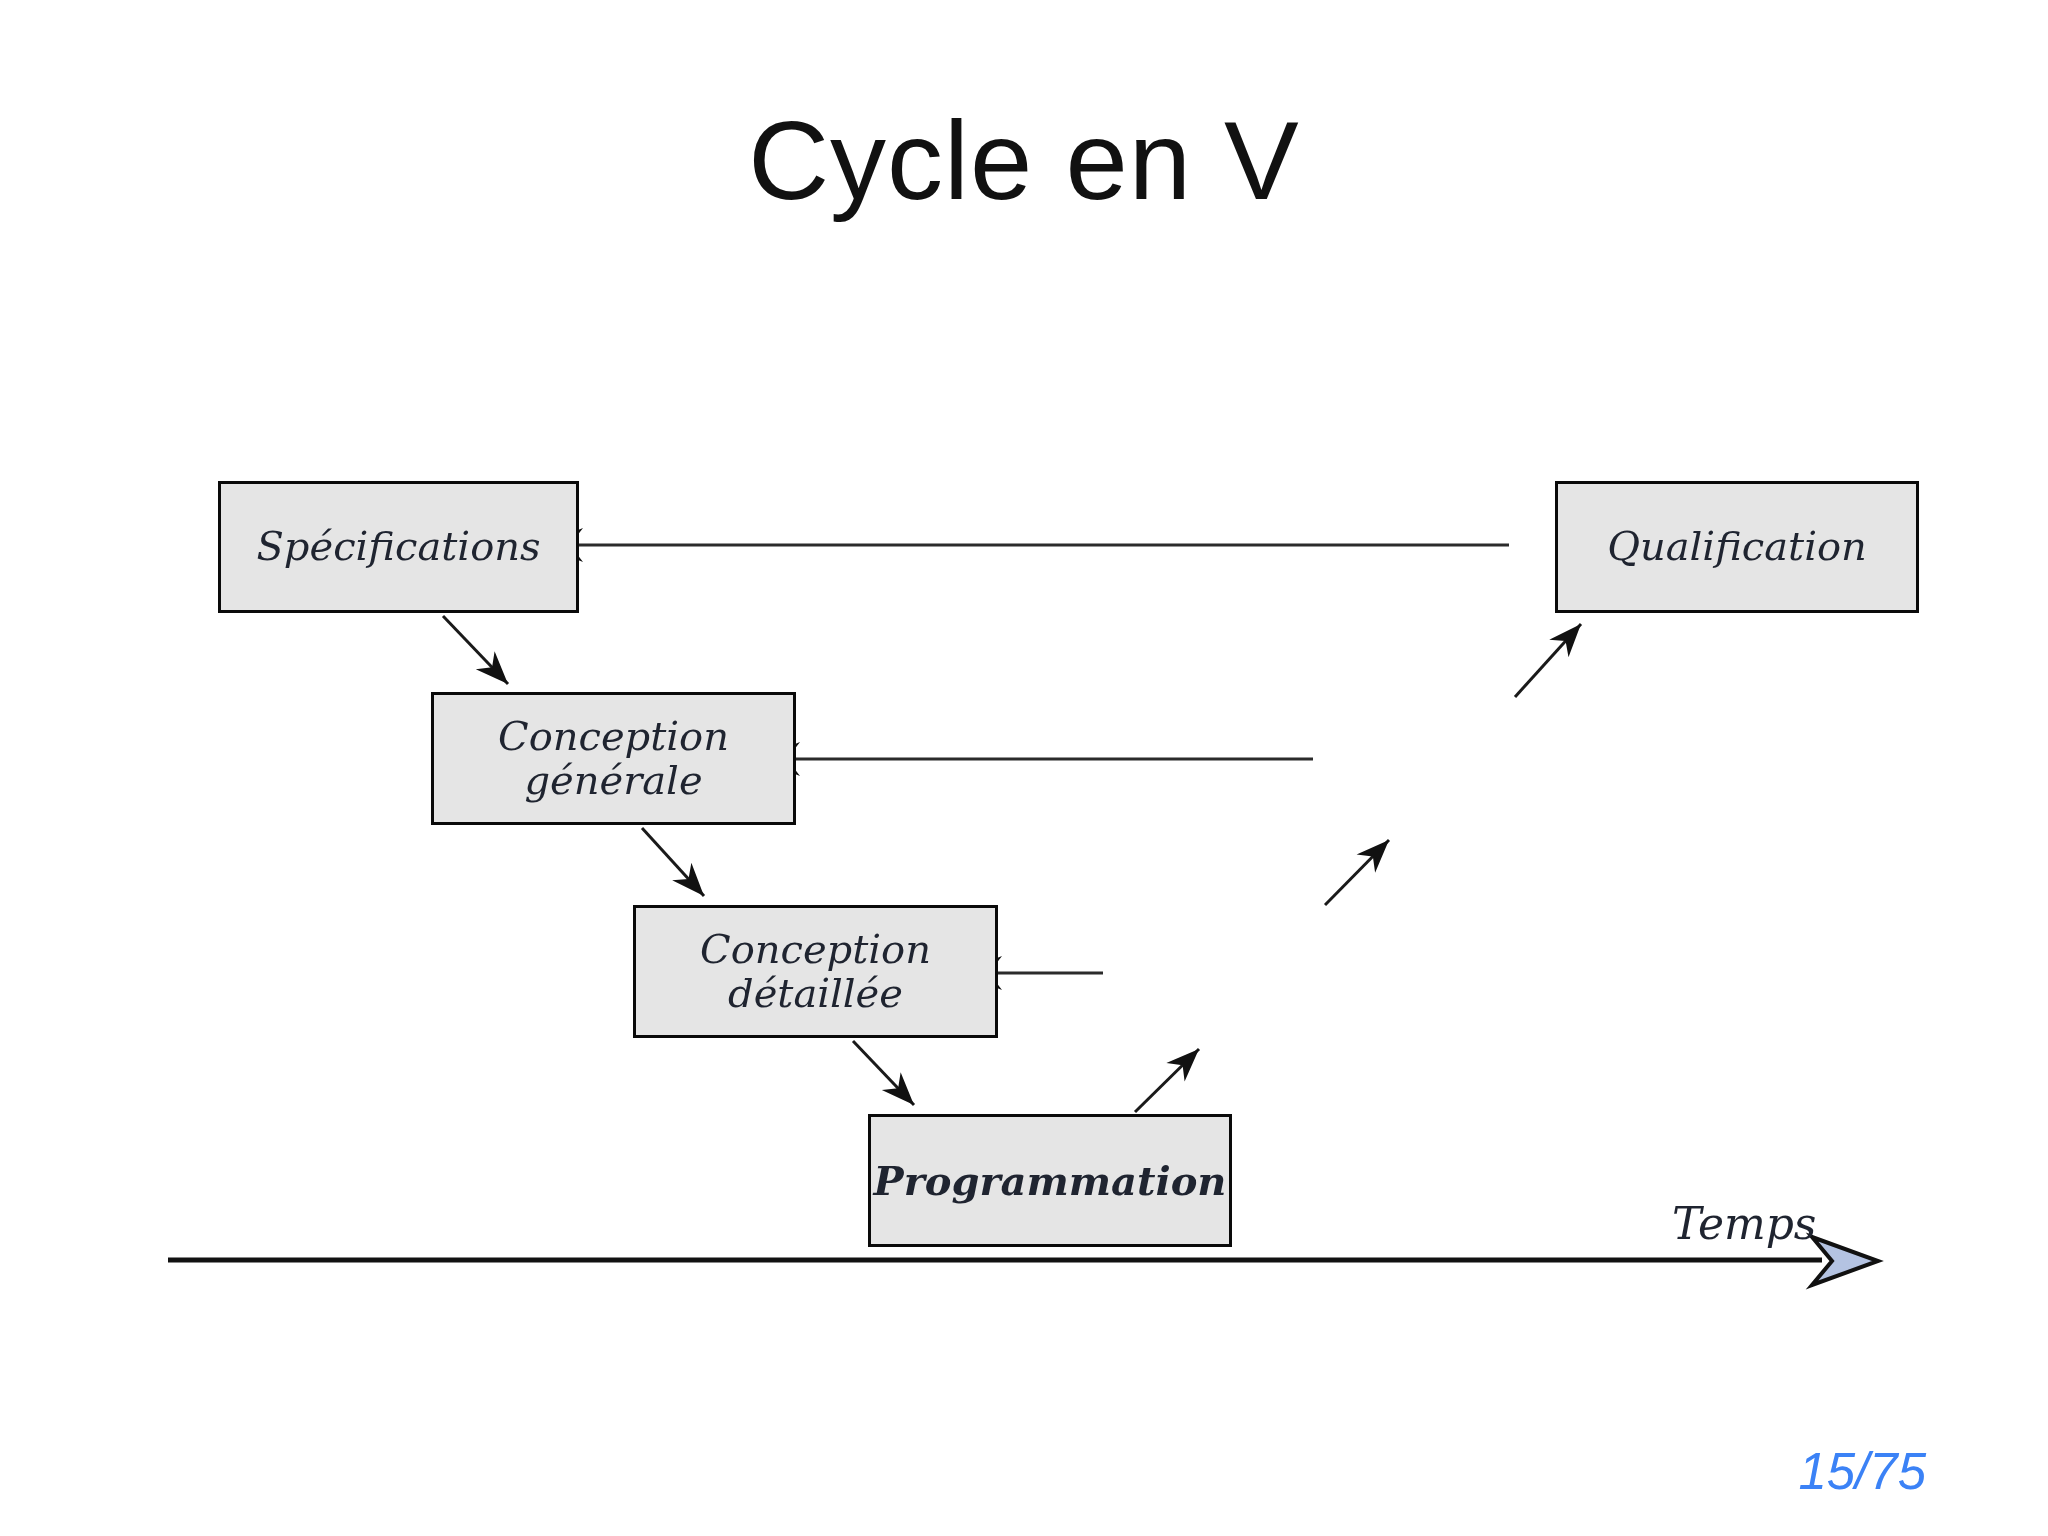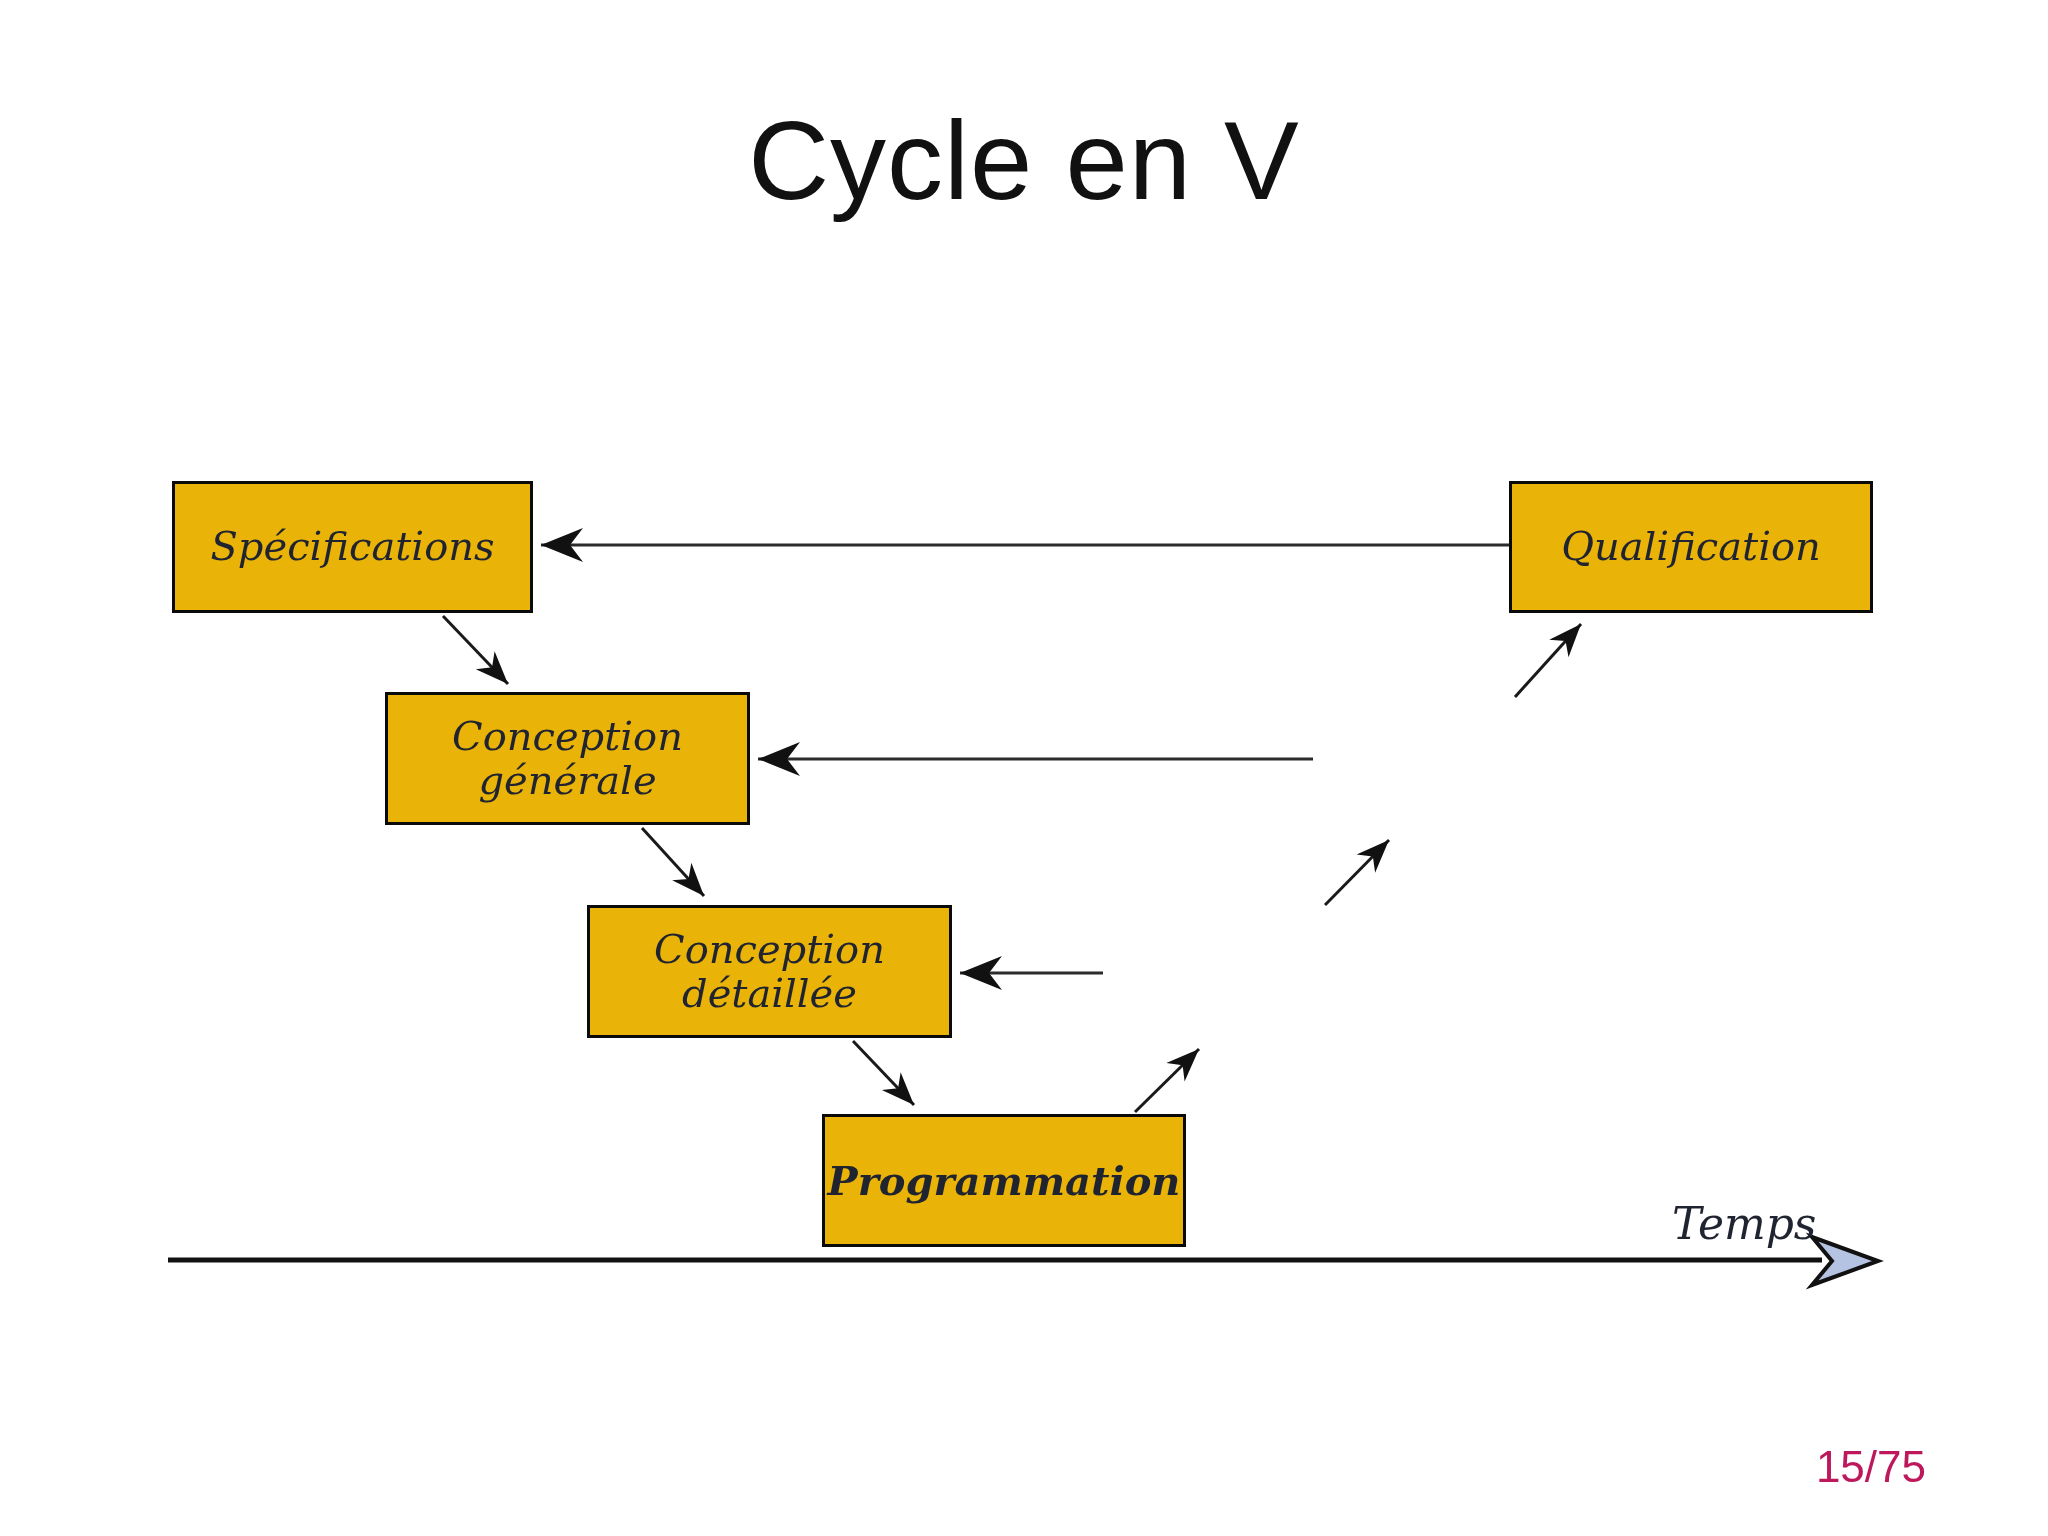--- a/index.html
+++ b/index.html
@@ -8,24 +8,25 @@
     font-family:"Liberation Sans",sans-serif;overflow:hidden;
   }
   .slide{position:absolute;inset:0;}
   .title{
     position:absolute;left:0;top:96px;width:2048px;text-align:center;
     font-size:112px;color:#111;font-family:"Liberation Sans",sans-serif;
     letter-spacing:1px;
   }
   .node{
     position:absolute;display:flex;align-items:center;justify-content:center;
-    background:#eab308;border:3px solid #0a0a0a;box-sizing:border-box;
+    background:#e5e5e5;border:3px solid #0a0a0a;box-sizing:border-box;
     font-family:"DejaVu Serif",serif;font-style:italic;
     font-size:40px;line-height:1.08;color:#1f2430;text-align:center;
     padding:0 24px;
+    margin-left:46px;
   }
   .node-spec {left:172px; top:481px; width:361px; height:132px;}
   .node-cg   {left:385px; top:692px; width:365px; height:133px;}
   .node-cd   {left:587px; top:905px; width:365px; height:133px;}
   .node-prog {left:822px; top:1114px;width:364px; height:133px;font-weight:bold;}
   .node-tu   {left:1103px;top:907px; width:364px; height:135px;}
   .node-int  {left:1313px;top:698px; width:364px; height:132px;}
   .node-qual {left:1509px;top:481px; width:364px; height:132px;}
   .arrows{position:absolute;left:0;top:0;width:2048px;height:1536px;}
   .temps-label{
@@ -33,21 +34,21 @@
     font-family:"DejaVu Serif",serif;font-style:italic;
     font-size:44px;color:#1f2430;
   }
   .source-url{
     position:absolute;left:18px;top:1478px;
     font-style:italic;font-size:33px;color:#000;
     font-family:"Liberation Sans",sans-serif;letter-spacing:-0.5px;
   }
   .page-number{
     position:absolute;right:122px;top:1442px;
-    font-size:44px;color:#be185d;
+    font-size:51px;color:#3b82f6;font-style:italic;
   }
 </style>
 </head>
 <body>
 
 <div class="slide">
 
   <div class="title">Cycle en V</div>
 
   <svg class="arrows" viewBox="0 0 2048 1536" aria-hidden="true">

